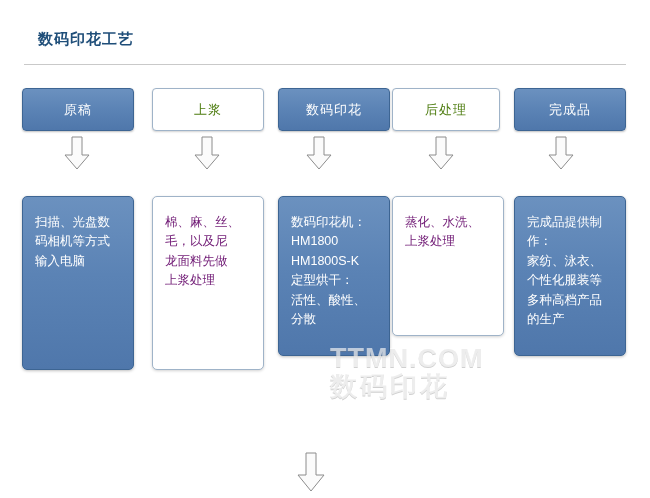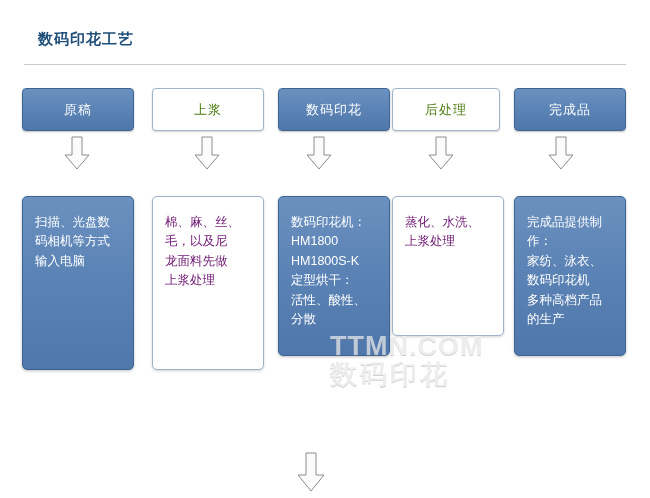--- a/index.html
+++ b/index.html
@@ -125,20 +125,21 @@
     text-align: left;
     pointer-events: none;
   }
   .wm1 {
     font-size: 27px;
     font-weight: bold;
     color: rgba(255,255,255,0.62);
     letter-spacing: 1px;
     text-shadow: 0 1px 0 rgba(120,120,120,0.35);
     line-height: 1.05;
+    margin-top: 12px;
   }
   .wm2 {
     font-size: 27px;
     font-weight: bold;
     color: rgba(255,255,255,0.62);
     letter-spacing: 3px;
     text-shadow: 0 1px 0 rgba(120,120,120,0.35);
     line-height: 1.05;
   }
 </style>
@@ -206,21 +207,21 @@
 
   <div class="body white h-short" style="left:392px;">
     <div class="line">蒸化、水洗、</div>
     <div class="line">上浆处理</div>
   </div>
 
   <div class="body blue h-tall" style="left:514px;">
     <div class="line">完成品提供制</div>
     <div class="line">作：</div>
     <div class="line">家纺、泳衣、</div>
-    <div class="line">数码印花机</div>
+    <div class="line">个性化服装等</div>
     <div class="line">多种高档产品</div>
     <div class="line">的生产</div>
   </div>
 
   <div class="arrow-bottom">
     <svg width="28" height="40" viewBox="0 0 28 40">
       <polygon points="9,1 19,1 19,23 27,23 14,39 1,23 9,23" fill="#fbfbfb" stroke="#8c8c8c" stroke-width="1"></polygon>
     </svg>
   </div>
 

